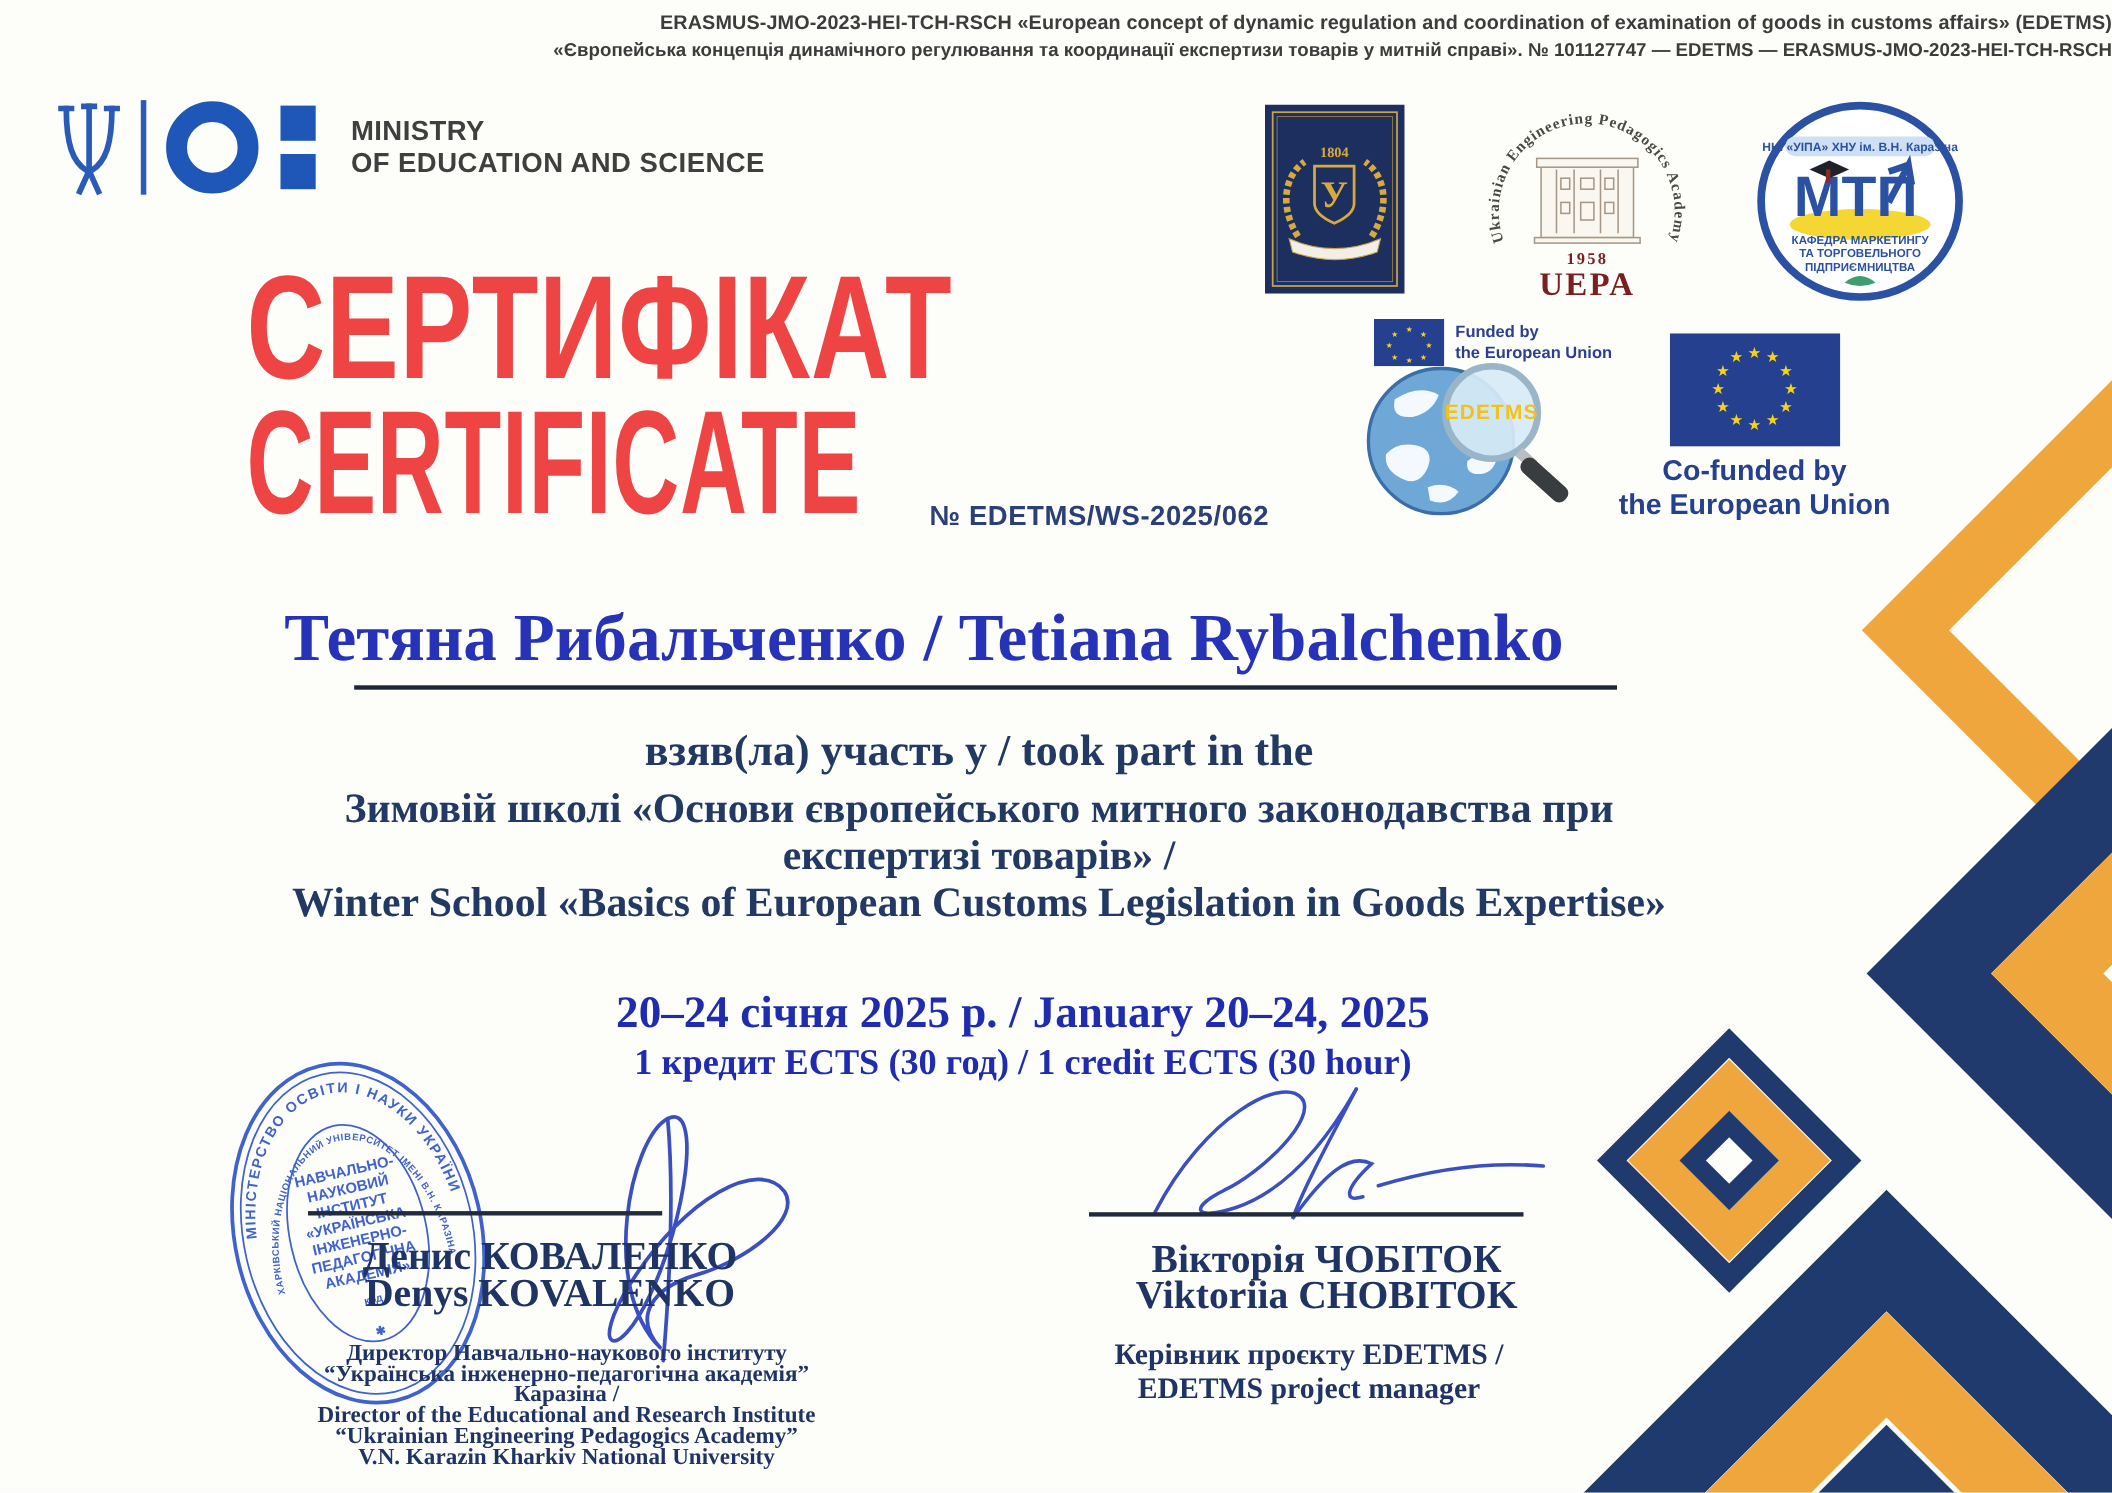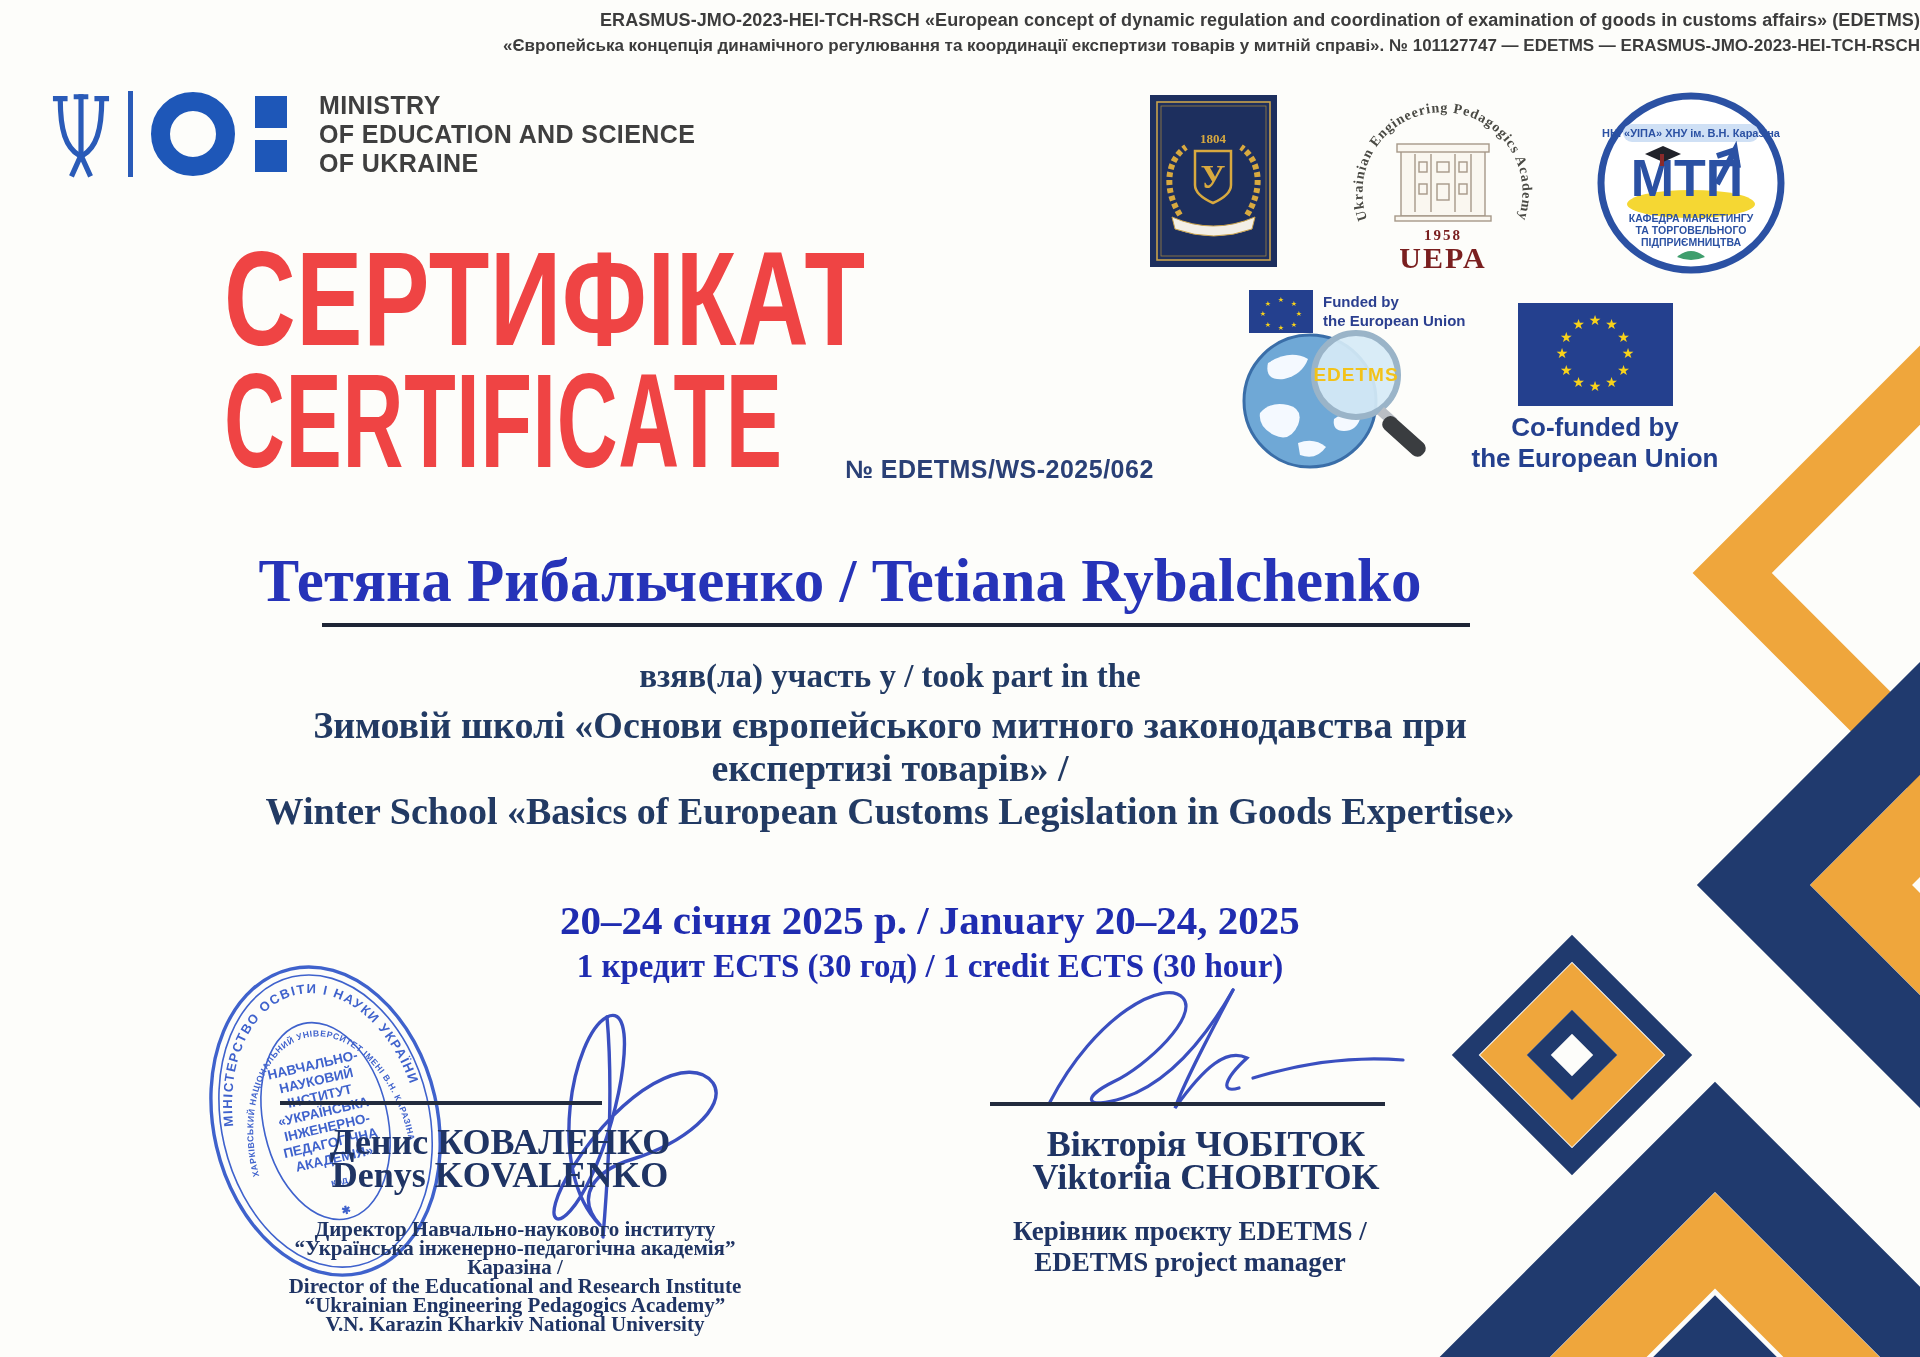--- a/index.html
+++ b/index.html
@@ -44,21 +44,21 @@
   .euflag-big { position:absolute; left:1518px; top:303px; }
   .cofunded { position:absolute; left:1450px; top:412px; width:290px; text-align:center;
               font-family:"Liberation Sans","DejaVu Sans",sans-serif; font-size:26px; font-weight:700;
               color:#24408e; line-height:31px; }
   
   .name { position:absolute; left:0; top:546px; width:1680px; text-align:center;
           font-size:61px; font-weight:700; color:#2633b8; letter-spacing:0; }
   .name-rule { position:absolute; left:322px; top:623px; width:1148px; height:4px; background:#1e2535; }
   
   .bodytxt { position:absolute; left:0; top:658px; width:1780px; text-align:center; color:#223a63; font-weight:700; }
-  .bodytxt .b1 { font-size:33px; margin-bottom:9px; }
+  .bodytxt .b1 { font-size:40px; margin-bottom:9px; }
   .bodytxt .b2 { font-size:38px; line-height:43px; }
   .dates { position:absolute; left:0; top:896px; width:1860px; text-align:center; font-weight:700; color:#1f2cb0; }
   .dates .d1 { font-size:41px; }
   .dates .d2 { font-size:33px; margin-top:4px; }
   
   .sig-left  { position:absolute; left:180px; top:950px; width:690px; }
   .sig-right { position:absolute; left:950px; top:950px; width:560px; }
   .stamp { position:absolute; left:28px; top:8px; transform:rotate(-13deg); opacity:.92; }
   .sigpath-l { position:absolute; left:215px; top:25px; }
   .sigpath-r { position:absolute; left:45px; top:20px; }
@@ -122,21 +122,20 @@
       </svg>
       <div class="sepbar"></div>
       <div class="o-logo">
         <div class="o-ring"></div>
         <div class="o-sq1"></div>
         <div class="o-sq2"></div>
       </div>
       <div class="min-text">
         <div>MINISTRY</div>
         <div>OF EDUCATION AND SCIENCE</div>
-        <div>OF UKRAINE</div>
       </div>
     </div>
 
     <svg class="logo-karazin" width="127" height="172" viewBox="0 0 127 172">
       <rect x="0" y="0" width="127" height="172" fill="#1d2f5e"></rect>
       <rect x="7" y="7" width="113" height="158" fill="none" stroke="#c9a24b" stroke-width="1.6"></rect>
       <rect x="11" y="11" width="105" height="150" fill="none" stroke="#9d8040" stroke-width=".8"></rect>
       <path d="M30 120 C 14 95 16 66 36 52" fill="none" stroke="#d8a93f" stroke-width="6" stroke-dasharray="5 3"></path>
       <path d="M97 120 C 113 95 111 66 91 52" fill="none" stroke="#d8a93f" stroke-width="6" stroke-dasharray="5 3"></path>
       <text x="63" y="48" font-family="Liberation Serif, serif" font-size="13" font-weight="bold" fill="#d8a93f" text-anchor="middle">1804</text>

